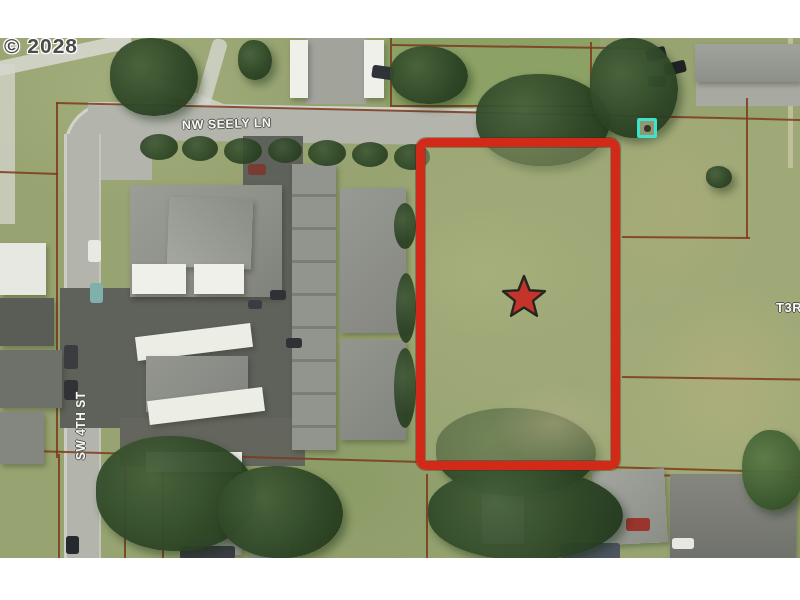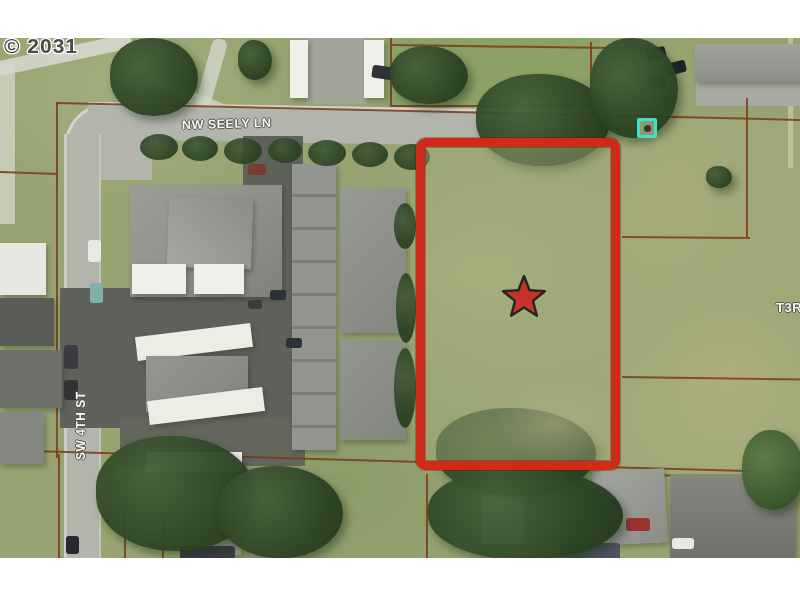--- a/index.html
+++ b/index.html
@@ -164,14 +164,14 @@
     </svg>
     <div id="poi-marker">
         <div class="dot"></div>
       </div>
 
     <div class="label" style="left:182px;top:79px;font-size:12.5px;transform:rotate(-1.5deg)">NW SEELY LN</div>
     <div class="label vertical" style="left:74px;top:336px;font-size:12px;height:86px">SW 4TH ST</div>
     <div class="label" style="left:776px;top:262px;font-size:13px">T3R</div>
   </div>
 
-  <div id="copyright">© 2031</div>
+  <div id="copyright">© 2028</div>
 </div>
 
 </body></html>

